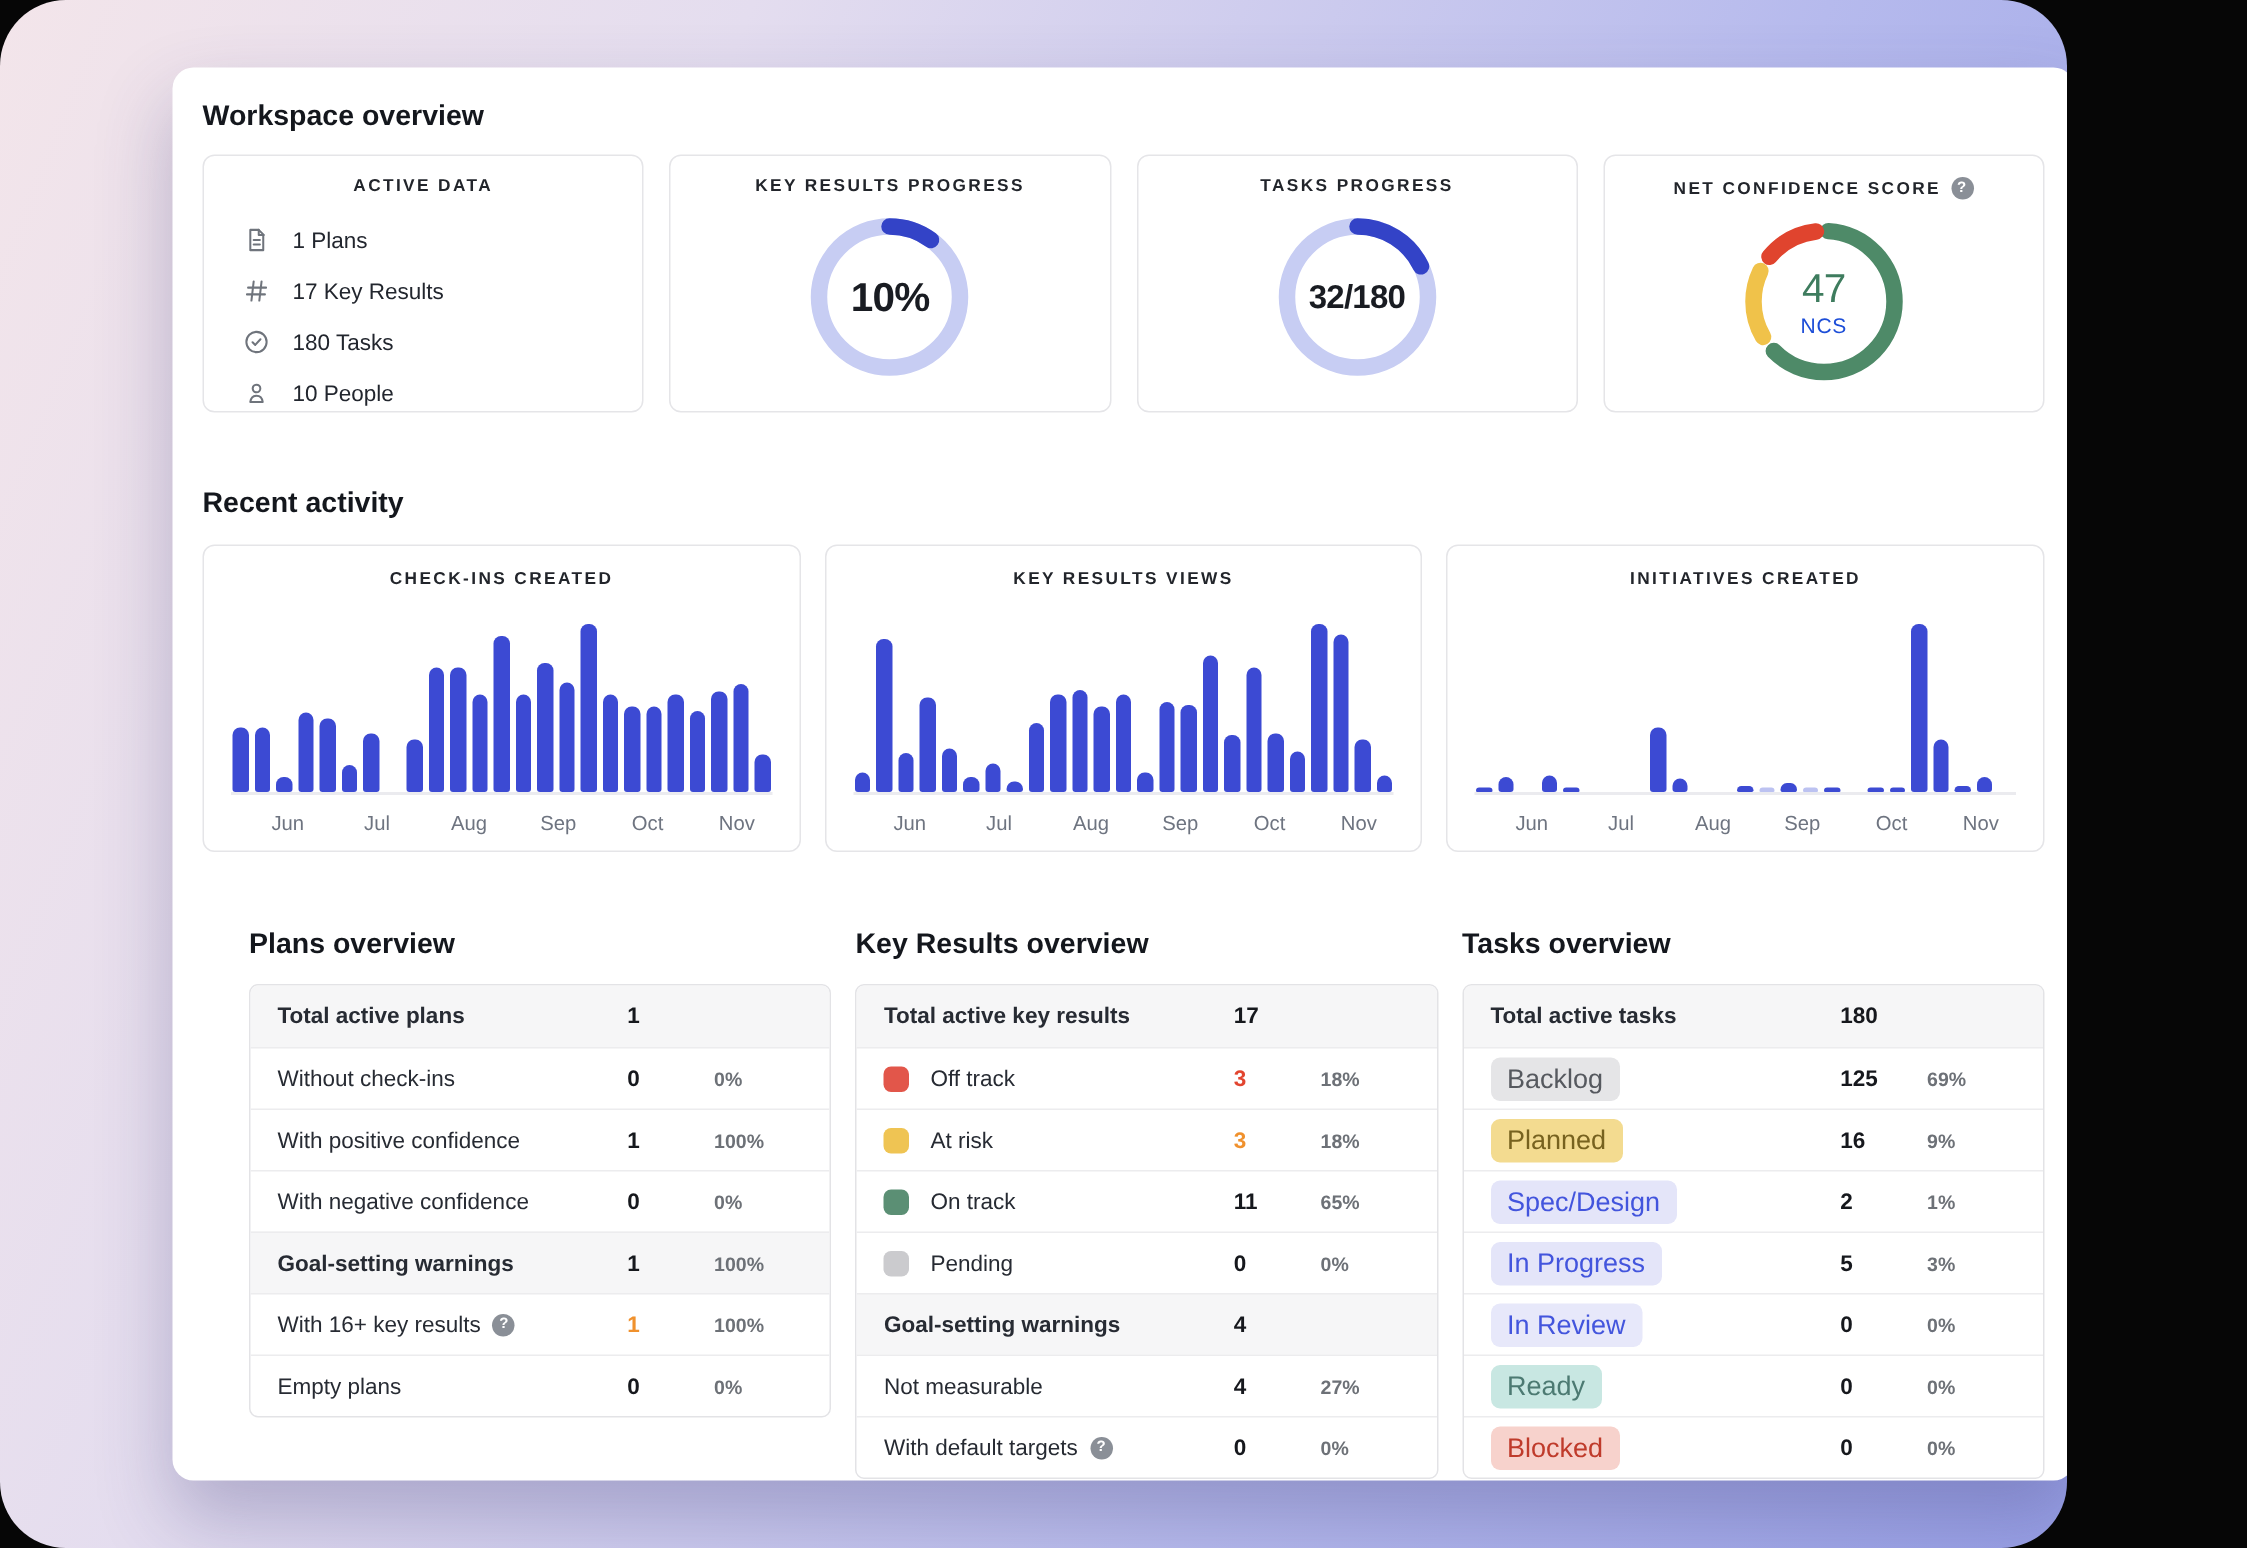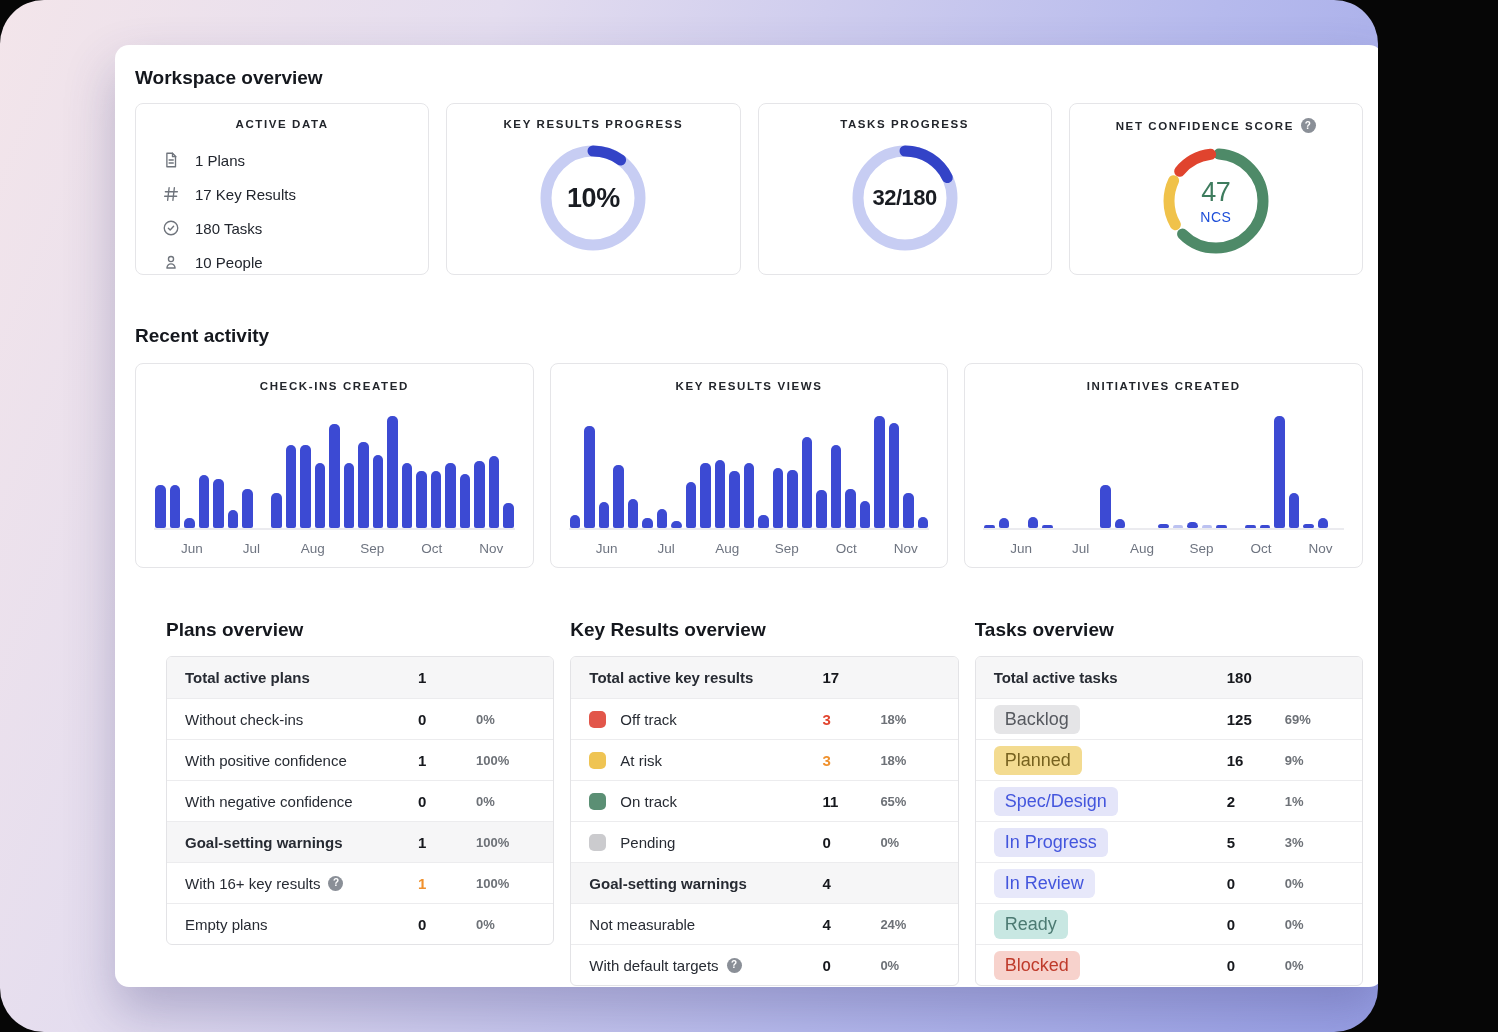--- a/index.html
+++ b/index.html
@@ -473,21 +473,21 @@
               <span class="tvalue">0</span>
               <span class="tpct">0%</span>
             </div>
             <div class="trow header">
               <span>Goal-setting warnings</span>
               <span class="tvalue">4</span>
             </div>
             <div class="trow">
               <span>Not measurable</span>
               <span class="tvalue">4</span>
-              <span class="tpct">24%</span>
+              <span class="tpct">27%</span>
             </div>
             <div class="trow">
               <span>With default targets</span>
               <span class="help">?</span>
               <span class="tvalue">0</span>
               <span class="tpct">0%</span>
             </div>
           </div>
       </section>
       <section>

